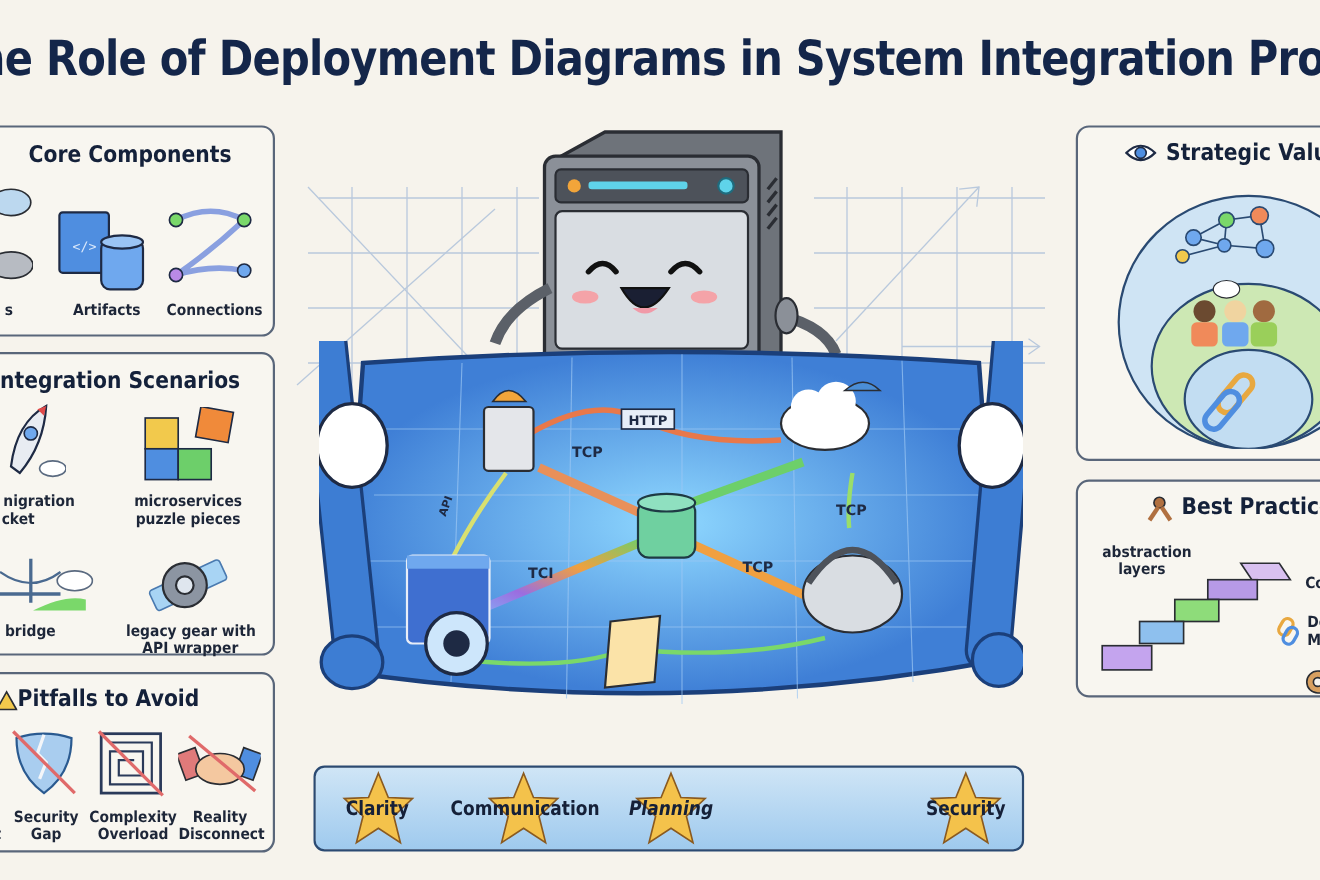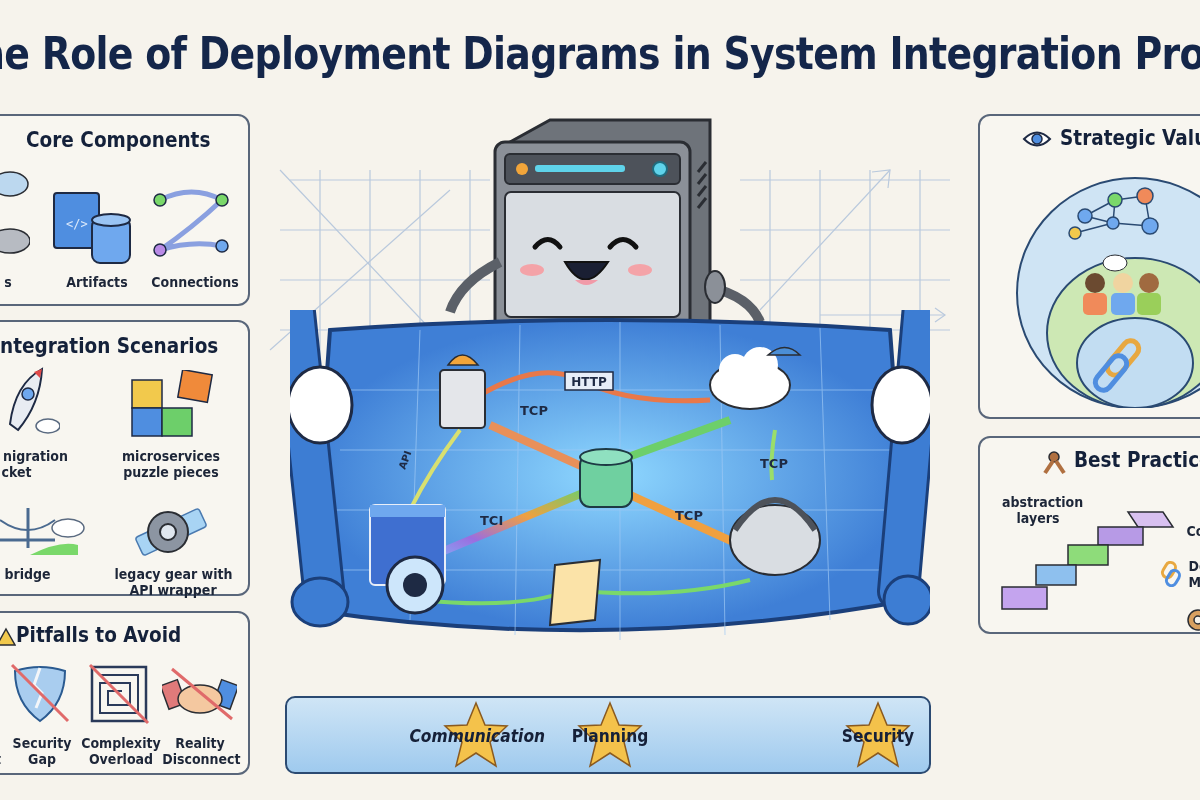--- a/index.html
+++ b/index.html
@@ -335,27 +335,33 @@
   </svg>
   <div class="lbl" style="left:207px;top:120px;width:30px;text-align:left;">De</div>
   <div class="lbl" style="left:207px;top:136px;width:30px;text-align:left;">M</div>
   <svg class="icon" style="left:206px;top:170px;width:24px;height:24px;" viewBox="0 0 24 24">
     <circle cx="12" cy="12" r="10" fill="#d8a060" stroke="#2a2d33" stroke-width="1.5"></circle>
     <circle cx="12" cy="12" r="4" fill="#f6f3ec" stroke="#2a2d33" stroke-width="1.5"></circle>
   </svg>
 </div>
 
 <div class="star-bar">
-  <div class="star-item" style="left:112px;width:150px;font-style:italic;">
+  <div class="star-item" style="left:16px;width:80px;">
+    <svg style="position:absolute;left:8px;top:2px;width:66px;height:70px;" viewBox="0 0 66 70">
+        <path d="M33 3 L42 25 L64 26 L47 42 L53 66 L33 53 L13 66 L19 42 L2 26 L24 25 Z" fill="#f4c24b" stroke="#8a5a20" stroke-width="1.5"></path>
+      </svg>
+    <div class="star-label">Clarity</div>
+  </div>
+  <div class="star-item" style="left:112px;width:150px;">
     <svg style="position:absolute;left:44px;top:2px;width:66px;height:70px;" viewBox="0 0 66 70">
         <path d="M33 3 L42 25 L64 26 L47 42 L53 66 L33 53 L13 66 L19 42 L2 26 L24 25 Z" fill="#f4c24b" stroke="#8a5a20" stroke-width="1.5"></path>
       </svg>
     <div class="star-label">Communication</div>
   </div>
-  <div class="star-item" style="left:278px;width:90px;">
+  <div class="star-item" style="left:278px;width:90px;font-style:italic;">
     <svg style="position:absolute;left:12px;top:2px;width:66px;height:70px;" viewBox="0 0 66 70">
         <path d="M33 3 L42 25 L64 26 L47 42 L53 66 L33 53 L13 66 L19 42 L2 26 L24 25 Z" fill="#f4c24b" stroke="#8a5a20" stroke-width="1.5"></path>
       </svg>
     <div class="star-label">Planning</div>
   </div>
   <div class="star-item" style="left:546px;width:90px;">
     <svg style="position:absolute;left:12px;top:2px;width:66px;height:70px;" viewBox="0 0 66 70">
         <path d="M33 3 L42 25 L64 26 L47 42 L53 66 L33 53 L13 66 L19 42 L2 26 L24 25 Z" fill="#f4c24b" stroke="#8a5a20" stroke-width="1.5"></path>
       </svg>
     <div class="star-label">Security</div>

